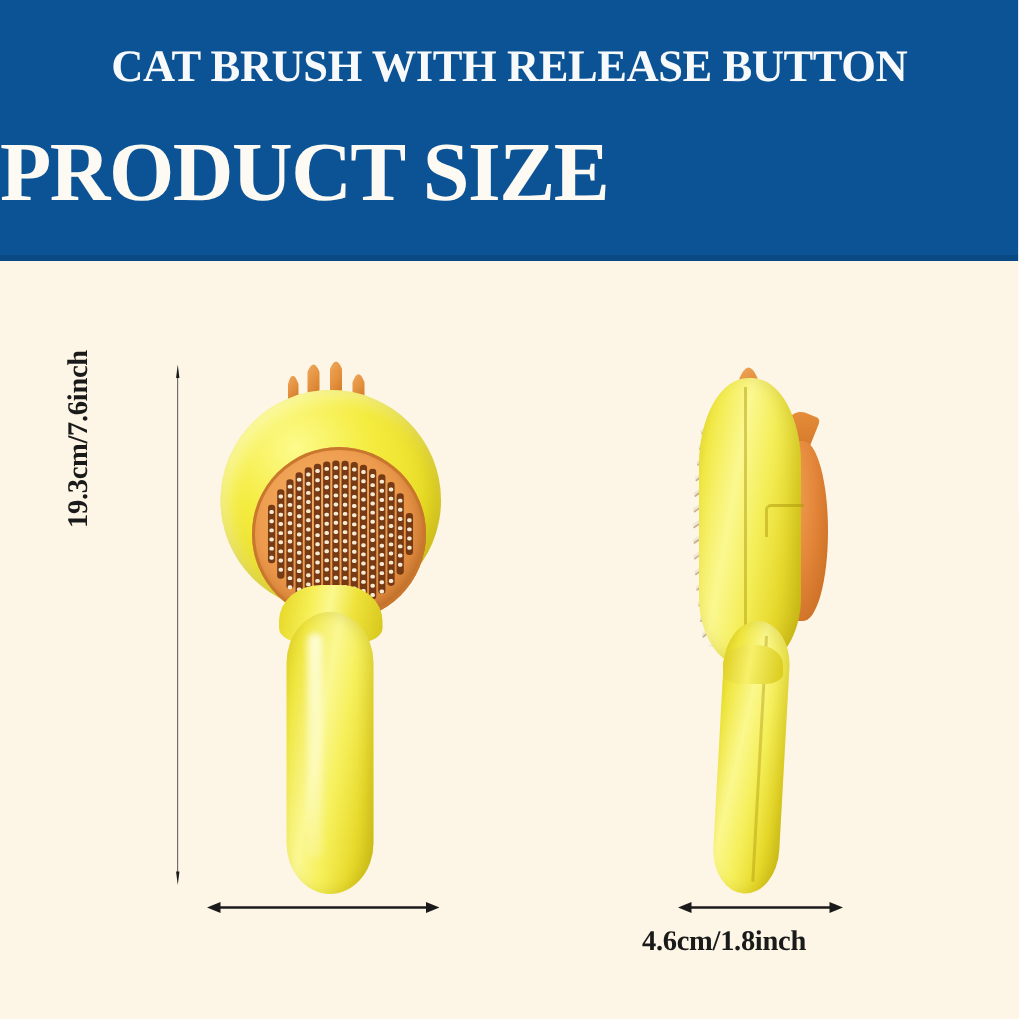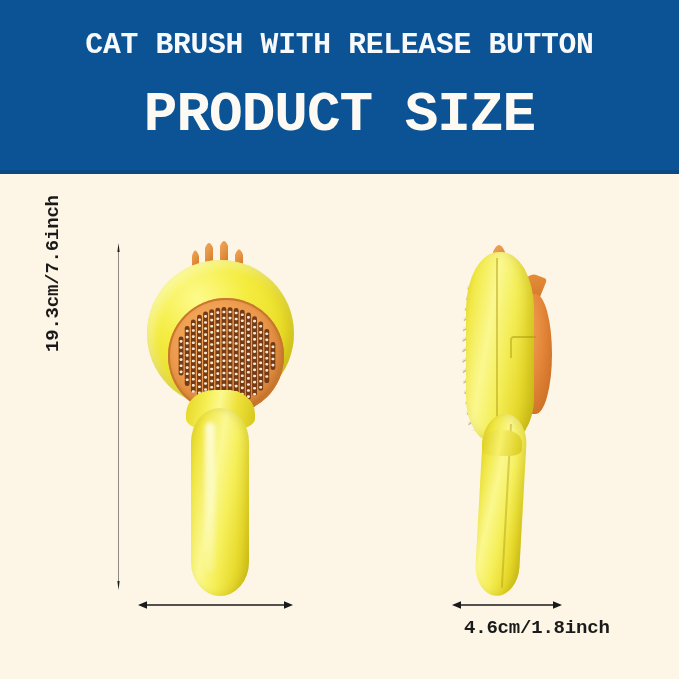--- a/index.html
+++ b/index.html
@@ -7,21 +7,21 @@
     margin: 0;
     padding: 0;
     background: #ffffff;
   }
   #page {
     position: relative;
     width: 679px;
     height: 679px;
     overflow: hidden;
     background: #fdf6e7;
-    font-family: Liberation Mono, monospace;
+    font-family: Liberation Serif, serif;
   }
 
   
   #header-banner {
     position: absolute;
     left: 0; top: 0;
     width: 679px;
     height: 170px;
     background: #0b5394;
   }
@@ -41,21 +41,21 @@
     font-size: 30px;
     font-weight: bold;
     letter-spacing: -0.3px;
     transform: scaleX(0.99);
     white-space: nowrap;
   }
   #header-title-main {
     position: absolute;
     left: 0; top: 86px;
     width: 679px;
-    text-align: center;
+    text-align: left;
     color: #fdfaf3;
     font-size: 56px;
     font-weight: bold;
     letter-spacing: -1px;
     white-space: nowrap;
     line-height: 1.05;
   }
 
   
   .dim-label {
@@ -70,21 +70,21 @@
     left: 42px;
     top: 352px;
     transform: rotate(-90deg);
     transform-origin: left top;
   }
   #width-left-label {
     left: 138px;
     top: 617px;
   }
   #width-right-label {
-    left: 464px;
+    left: 428px;
     top: 617px;
   }
 
   
   #v-arrow {
     position: absolute;
     left: 120px;
     top: 243px;
     width: 3px;
     height: 347px;

